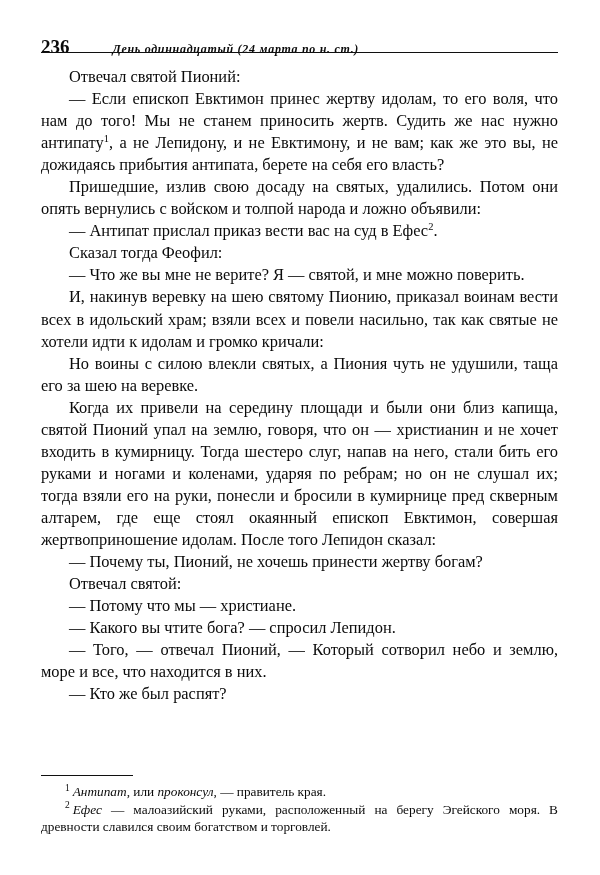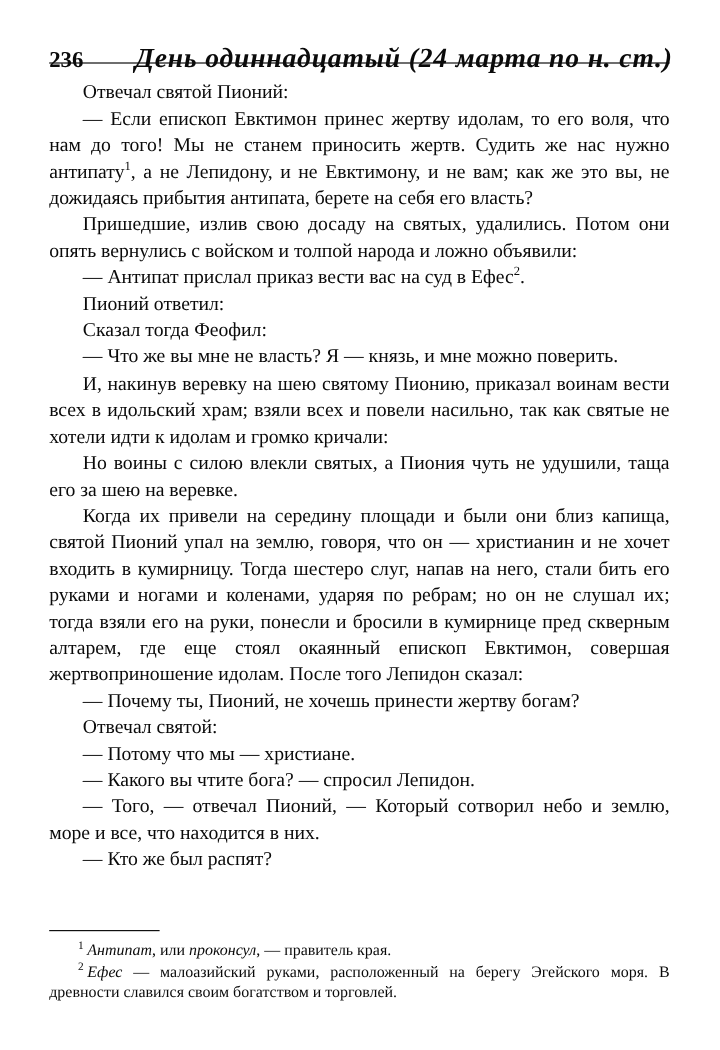--- a/index.html
+++ b/index.html
@@ -30,21 +30,21 @@
     display: flex;
     align-items: baseline;
   }
   .folio {
     font-size: 19px;
     font-weight: bold;
     letter-spacing: 0px;
     white-space: pre;
   }
   .running-title {
-    font-size: 23px;
+    font-size: 12px;
     font-weight: bold;
     font-style: italic;
     letter-spacing: 0.7px;
     margin-left: 43px;
     white-space: pre;
   }
   .header-rule {
     position: absolute;
     left: 41px;
     top: 52px;
@@ -137,26 +137,25 @@
   <div class="body-block">
 
     <p class="para short"><span>Отвечал святой Пионий:</span></p>
 
     <p class="para short"><span>— Если епископ Евктимон принес жертву идолам, то его воля, что нам до того! Мы не станем приносить жертв. Судить же нас нужно антипату</span><sup class="fn">1</sup><span>, а не Лепидону, и не Евктимону, и не вам; как же это вы, не дожидаясь прибытия антипата, берете на себя его власть?</span></p>
 
     <p class="para short"><span>Пришедшие, излив свою досаду на святых, удалились. Потом они опять вернулись с войском и толпой народа и ложно объявили:</span></p>
 
     <p class="para short"><span>— Антипат прислал приказ вести вас на суд в Ефес</span><sup class="fn">2</sup><span>.</span></p>
 
-    <p class="para short"><span>Пионий ответил:</span></p>
 
 
     <p class="para short"><span>Сказал тогда Феофил:</span></p>
 
-    <p class="para short"><span>— Что же вы мне не власть? Я — князь, и мне можно поверить.</span></p>
+    <p class="para short"><span>— Что же вы мне не верите? Я — святой, и мне можно поверить.</span></p>
 
     <p class="para short"><span>И, накинув веревку на шею святому Пионию, приказал воинам вести всех в идольский храм; взяли всех и повели насильно, так как святые не хотели идти к идолам и громко кричали:</span></p>
 
 
     <p class="para short"><span>Но воины с силою влекли святых, а Пиония чуть не удушили, таща его за шею на веревке.</span></p>
 
     <p class="para short"><span>Когда их привели на середину площади и были они близ капища, святой Пионий упал на землю, говоря, что он — христианин и не хочет входить в кумирницу. Тогда шестеро слуг, напав на него, стали бить его руками и ногами и коленами, ударяя по ребрам; но он не слушал их; тогда взяли его на руки, понесли и бросили в кумирнице пред скверным алтарем, где еще стоял окаянный епископ Евктимон, совершая жертвоприношение идолам. После того Лепидон сказал:</span></p>
 
     <p class="para short"><span>— Почему ты, Пионий, не хочешь принести жертву богам?</span></p>
 

